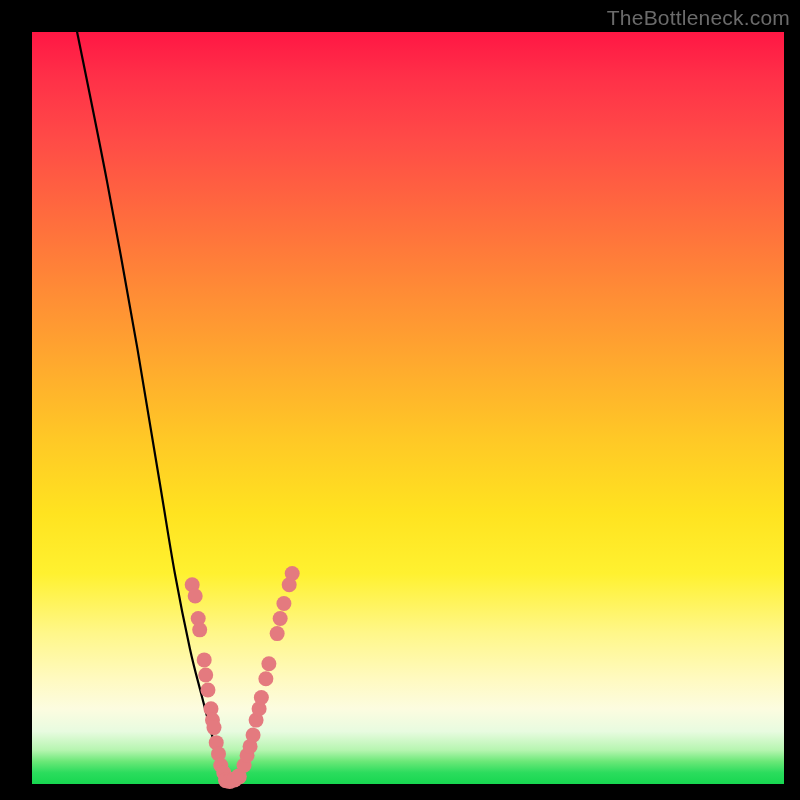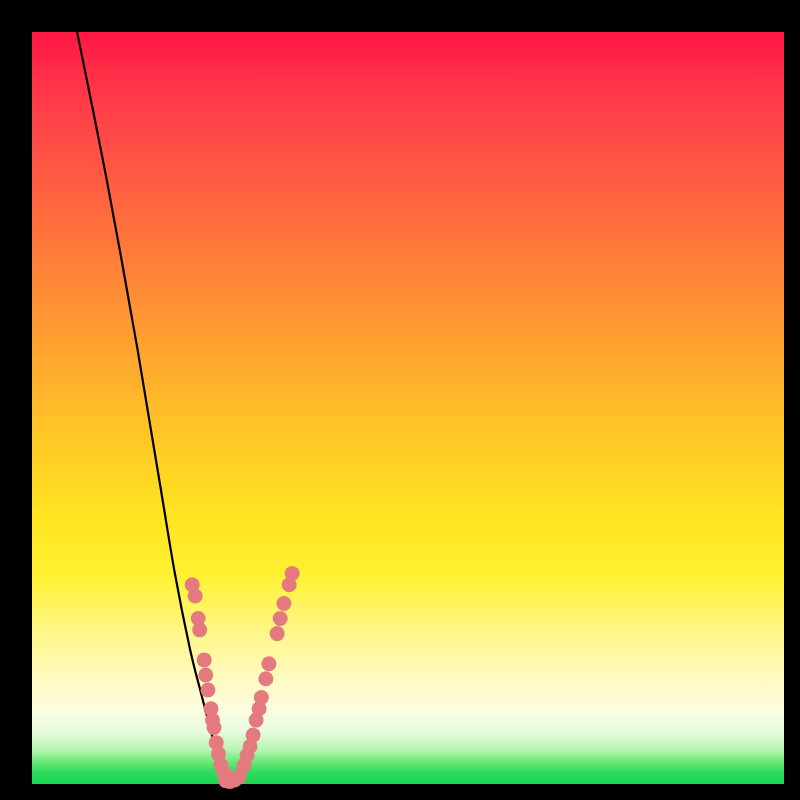--- a/index.html
+++ b/index.html
@@ -71,20 +71,21 @@
   }
   .bead {
     fill: #e47a7f;
     stroke: none;
   }
 </style>
 </head>
 <body>
 
 <div class="frame">
+  <div class="watermark">TheBottleneck.com</div>
 
   <div class="plot">
     <svg class="curves" viewBox="0 0 752 752">
       <path id="left-path" class="curve" d="M 45.12 0 C 50.13333333333333 25.066666666666663, 65.17333333333333 97.75999999999996, 75.2 150.39999999999998 C 85.22666666666667 203.04, 96.50666666666669 265.7066666666667, 105.28000000000002 315.84000000000003 C 114.05333333333334 365.97333333333336, 121.57333333333334 413.6, 127.84 451.2 C 134.10666666666665 488.79999999999995, 137.86666666666667 513.8666666666666, 142.88 541.4399999999999 C 147.89333333333332 569.0133333333333, 153.5333333333333 596.5866666666666, 157.92 616.64 C 162.30666666666667 636.6933333333334, 165.6906666666667 647.9733333333334, 169.20000000000002 661.76 C 172.70933333333335 675.5466666666666, 176.09333333333333 688.7066666666667, 178.976 699.36 C 181.85866666666666 710.0133333333333, 184.36533333333335 718.4106666666667, 186.496 725.68 C 188.62666666666667 732.9493333333332, 190.256 738.5893333333333, 191.76 742.976 C 193.26399999999998 747.3626666666667, 194.89333333333335 750.496, 195.52 752"></path>
       <path id="right-path" class="curve" d="M 195.52 NaN C 196.77333333333334 750.12, 199.9066666666667 745.7333333333333, 203.04000000000002 740.72 C 206.17333333333335 735.7066666666667, 209.93333333333334 730.0666666666666, 214.32 721.92 C 218.70666666666665 713.7733333333333, 223.71999999999997 703.12, 229.35999999999999 691.84 C 235 680.5600000000001, 240.01333333333335 670.5333333333333, 248.16000000000003 654.24 C 256.3066666666667 637.9466666666667, 265.7066666666667 617.8933333333334, 278.24 594.08 C 290.7733333333333 570.2666666666667, 304.56 541.44, 323.36 511.36 C 342.16 481.28, 365.97333333333336 444.9333333333333, 391.04 413.59999999999997 C 416.1066666666667 382.26666666666665, 441.1733333333333 353.44, 473.76 323.36 C 506.3466666666667 293.28000000000003, 546.4533333333334 260.6933333333333, 586.5600000000001 233.12 C 626.6666666666667 205.54666666666665, 686.8266666666666 174.21333333333328, 714.4 157.91999999999996 C 741.9733333333334 141.62666666666664, 745.7333333333333 139.12, 752 135.36"></path>
       <g id="beads">
           <circle cx="160.176" cy="552.72" r="7.5" class="bead" fill="#e47a7f"></circle>
           <circle cx="163.184" cy="564" r="7.5" class="bead" fill="#e47a7f"></circle>
           <circle cx="166.192" cy="586.56" r="7.5" class="bead" fill="#e47a7f"></circle>
           <circle cx="167.696" cy="597.84" r="7.5" class="bead" fill="#e47a7f"></circle>

